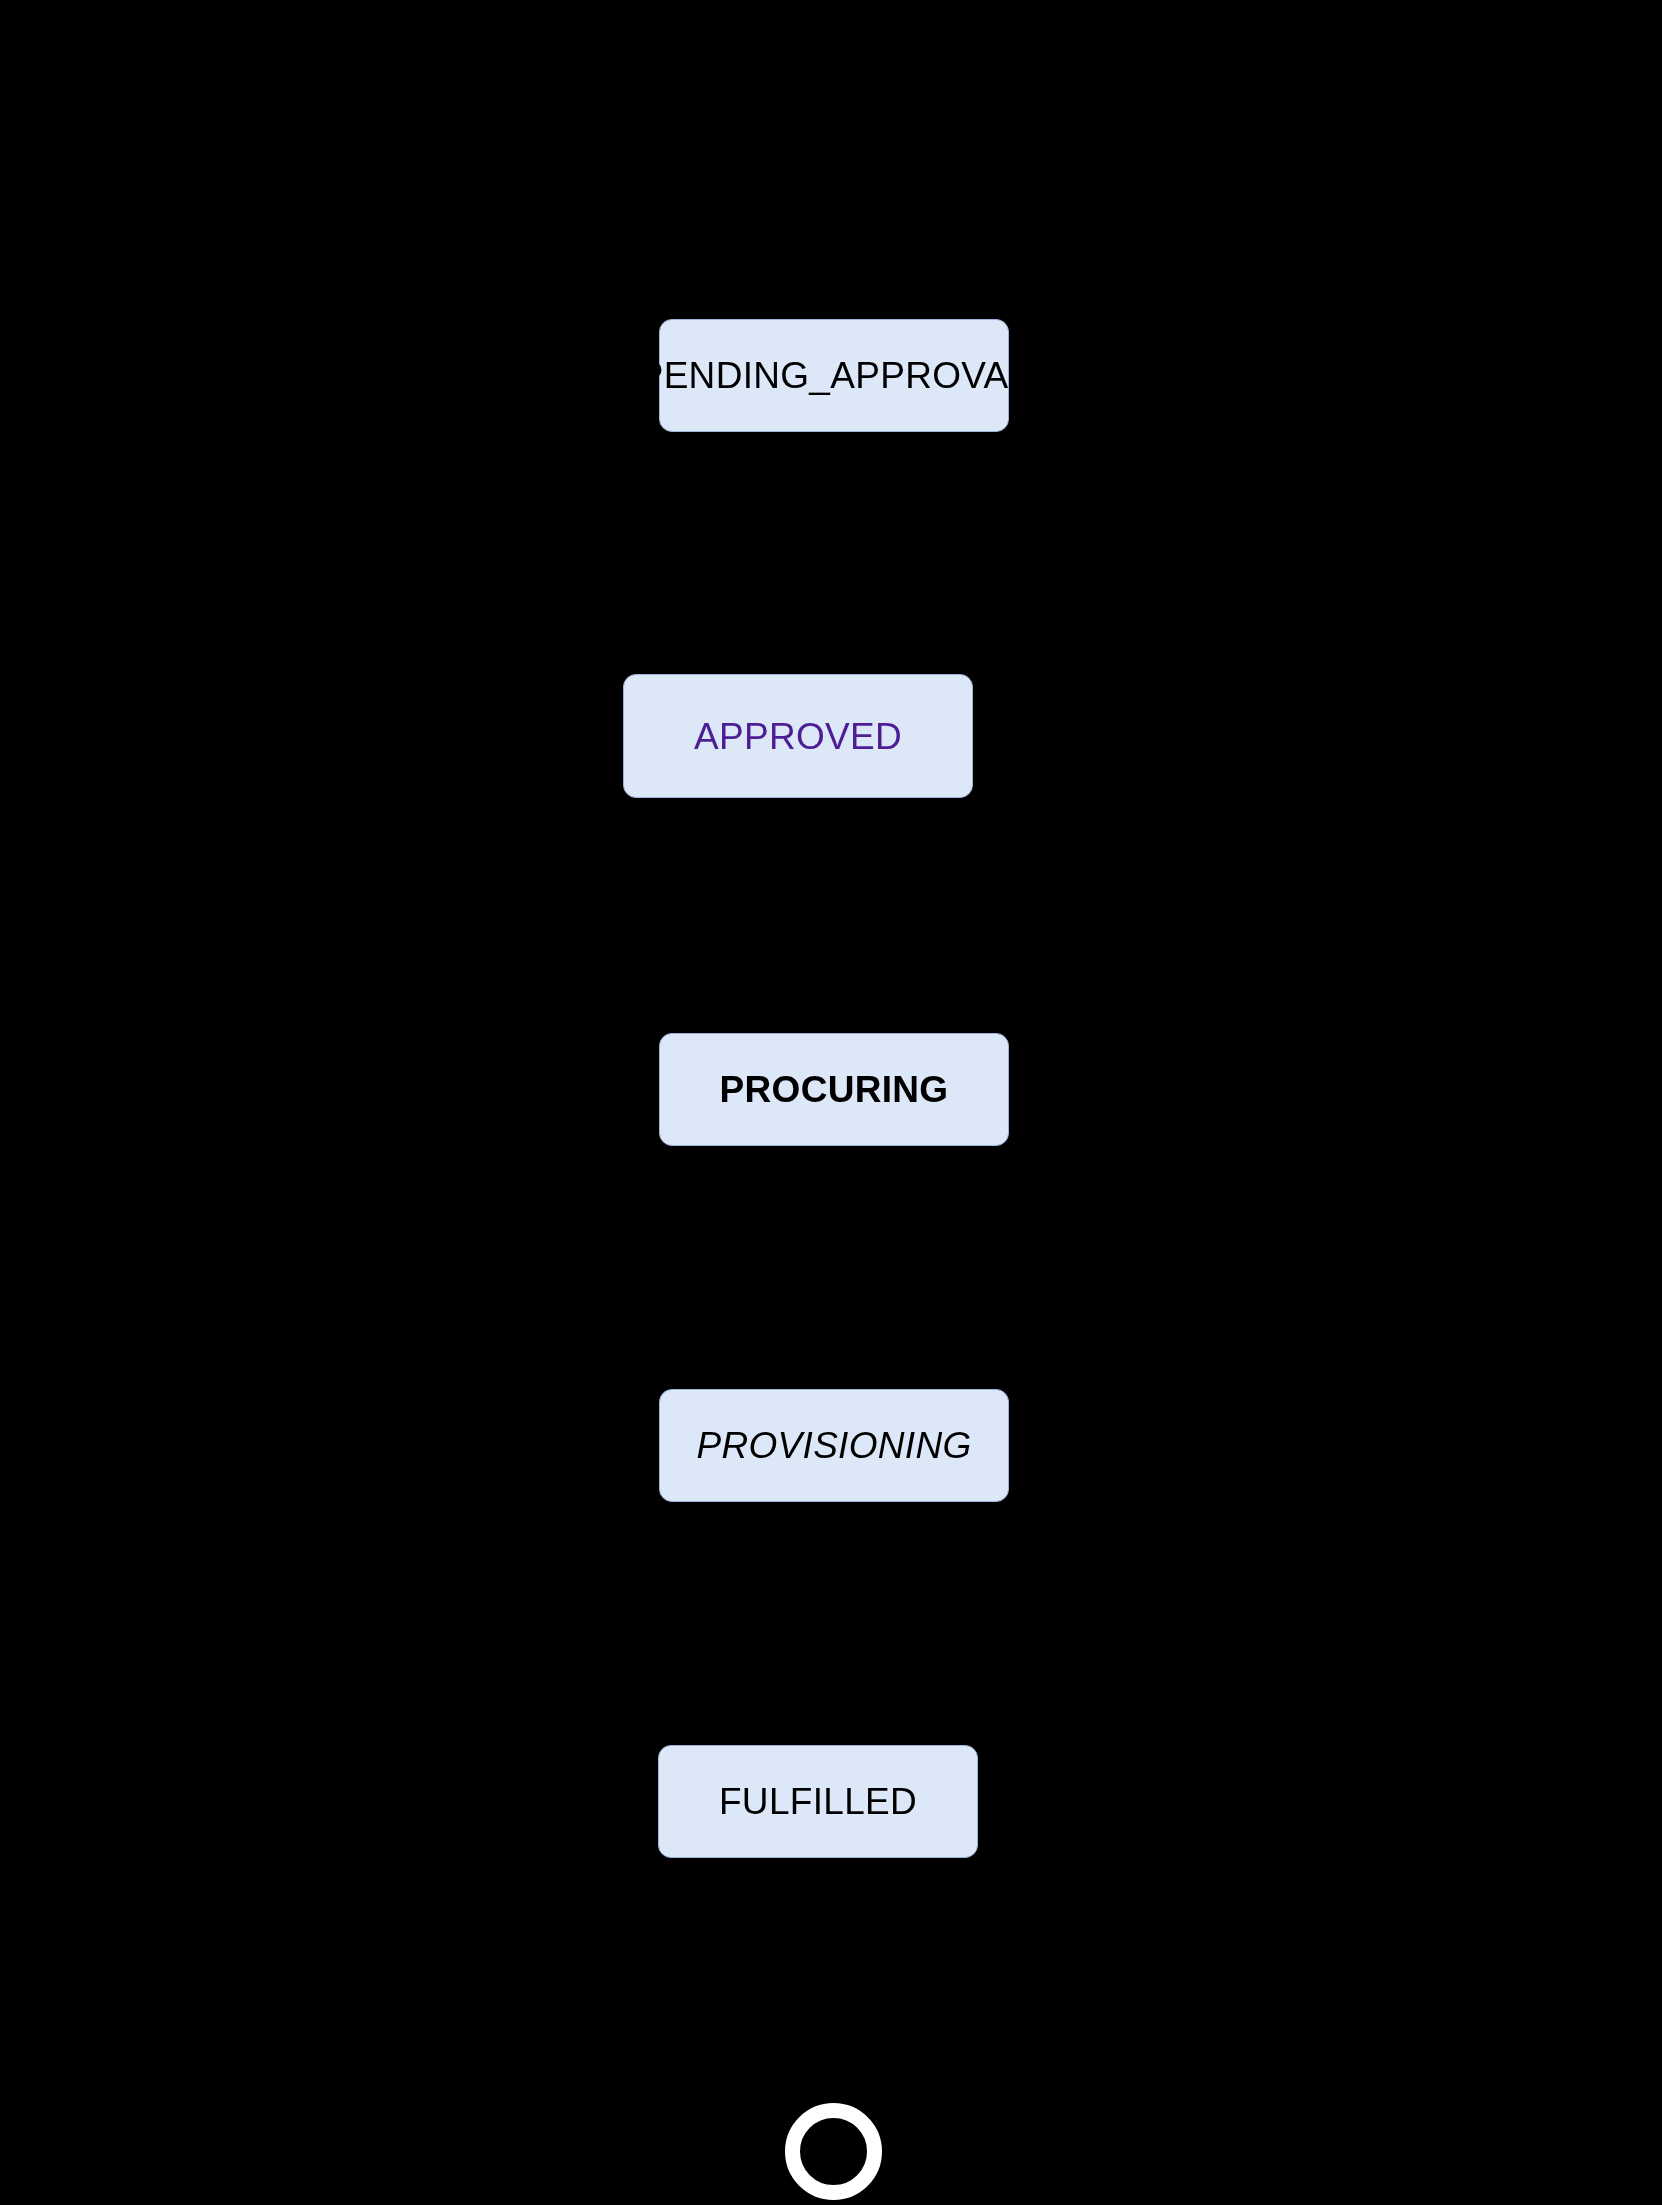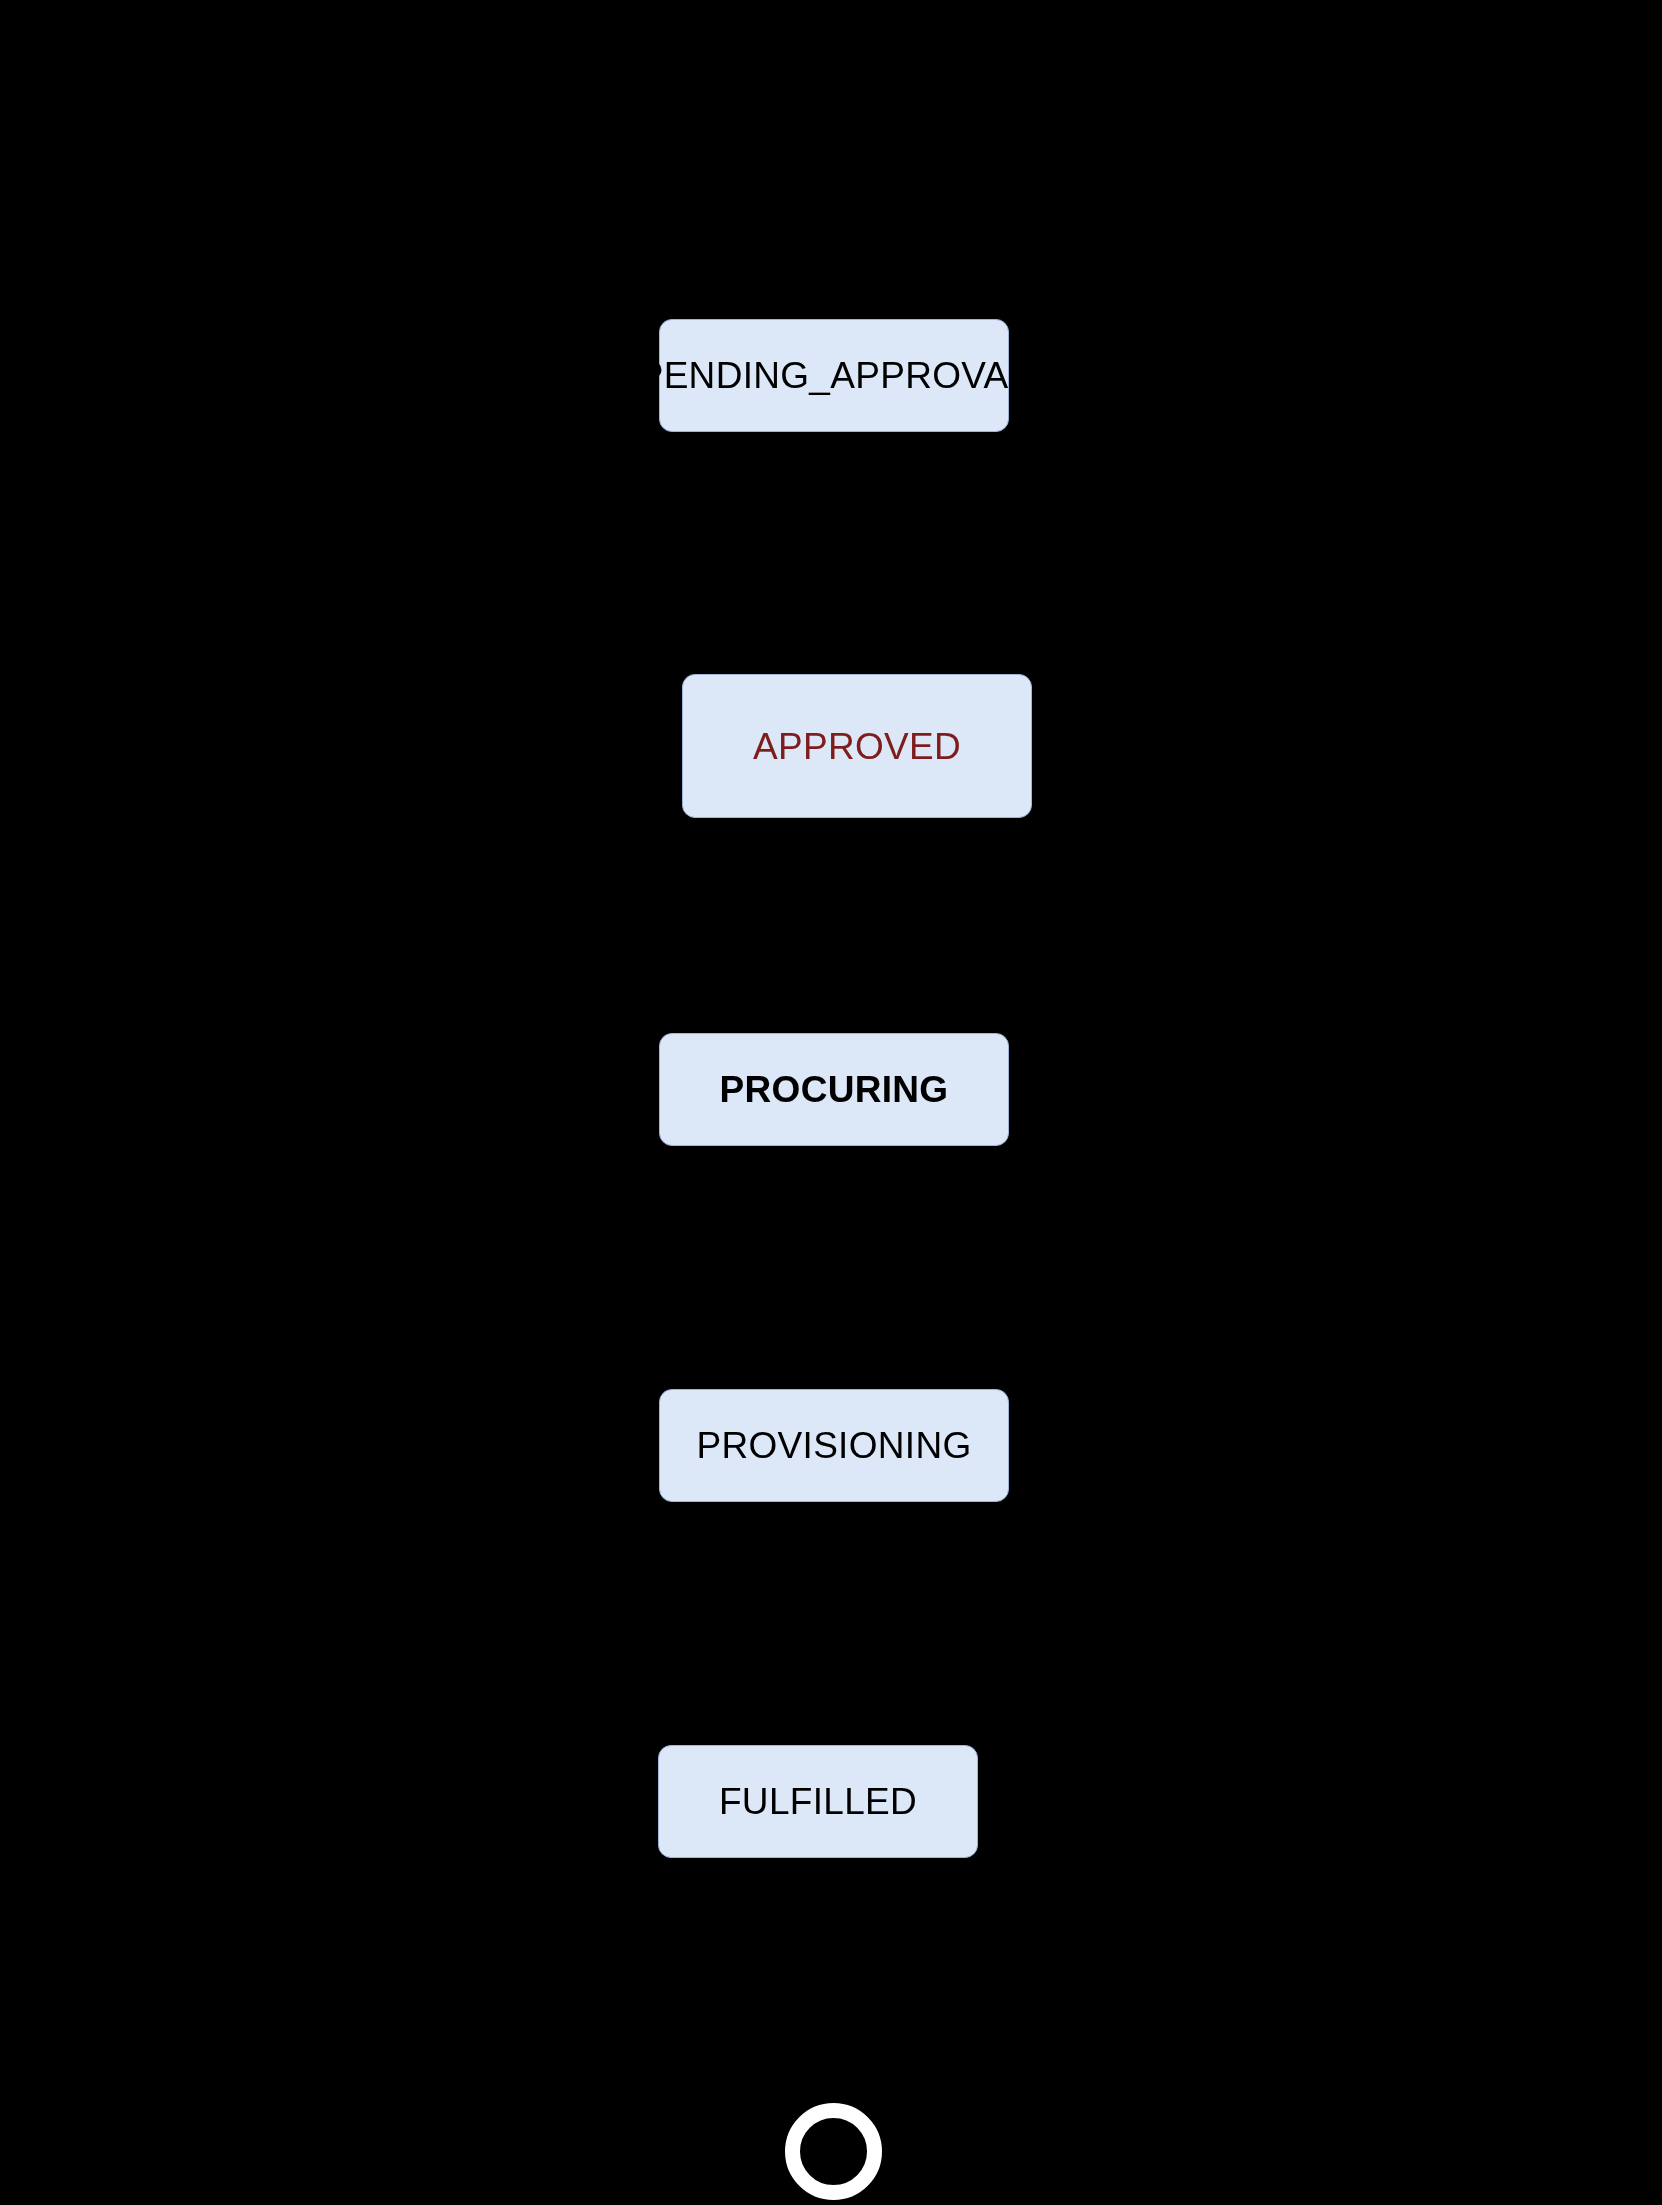--- a/index.html
+++ b/index.html
@@ -67,29 +67,29 @@
         <line x1="1405" y1="1930" x2="1405" y2="2340" stroke="#000000" stroke-width="4"></line>
         <line x1="1405" y1="2530" x2="1403" y2="2940" stroke="#000000" stroke-width="4"></line>
         <line x1="1403" y1="3130" x2="1405" y2="3543" stroke="#000000" stroke-width="4"></line>
       </g>
   </svg>
 
   <div class="node" style="left: 659px; top: 319px; width: 350px; height: 113px; background: rgb(220, 231, 248); border-color: rgb(156, 180, 216); color: rgb(0, 0, 0);">
     <span class="node-label">PENDING_APPROVAL</span>
   </div>
 
-  <div class="node" style="left: 682px; top: 674px; width: 350px; height: 144px; background: rgb(220, 231, 248); border-color: rgb(156, 180, 216); color: #7f1d1d;">
+  <div class="node" style="left: 623px; top: 674px; width: 350px; height: 124px; background: rgb(220, 231, 248); border-color: rgb(156, 180, 216); color: #4c1d95;">
     <span class="node-label">APPROVED</span>
   </div>
 
   <div class="node" style="left: 659px; top: 1033px; width: 350px; height: 113px; background: rgb(220, 231, 248); border-color: rgb(156, 180, 216); color: rgb(0, 0, 0); font-weight: bold;">
     <span class="node-label">PROCURING</span>
   </div>
 
-  <div class="node" style="left: 659px; top: 1389px; width: 350px; height: 113px; background: rgb(220, 231, 248); border-color: rgb(156, 180, 216); color: rgb(0, 0, 0);">
+  <div class="node" style="left: 659px; top: 1389px; width: 350px; height: 113px; background: rgb(220, 231, 248); border-color: rgb(156, 180, 216); color: rgb(0, 0, 0); font-style: italic;">
     <span class="node-label">PROVISIONING</span>
   </div>
 
   <div class="node" style="left: 658px; top: 1745px; width: 320px; height: 113px; background: rgb(220, 231, 248); border-color: rgb(156, 180, 216); color: rgb(0, 0, 0);">
     <span class="node-label">FULFILLED</span>
   </div>
 
   <div class="terminal-ring" style="left: 785px; top: 2103px; width: 97px; height: 97px; border-width: 15px; border-color: rgb(255, 255, 255);"></div>
 
 </div>

